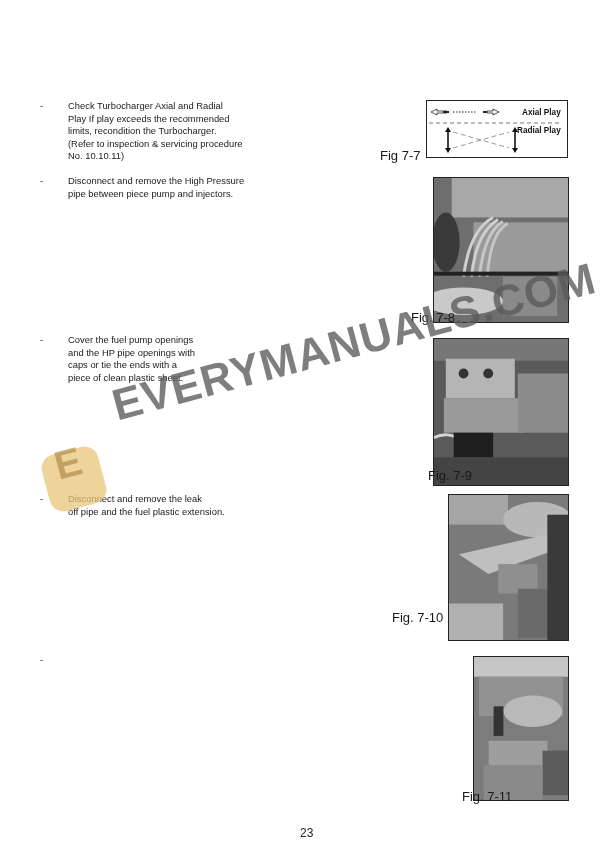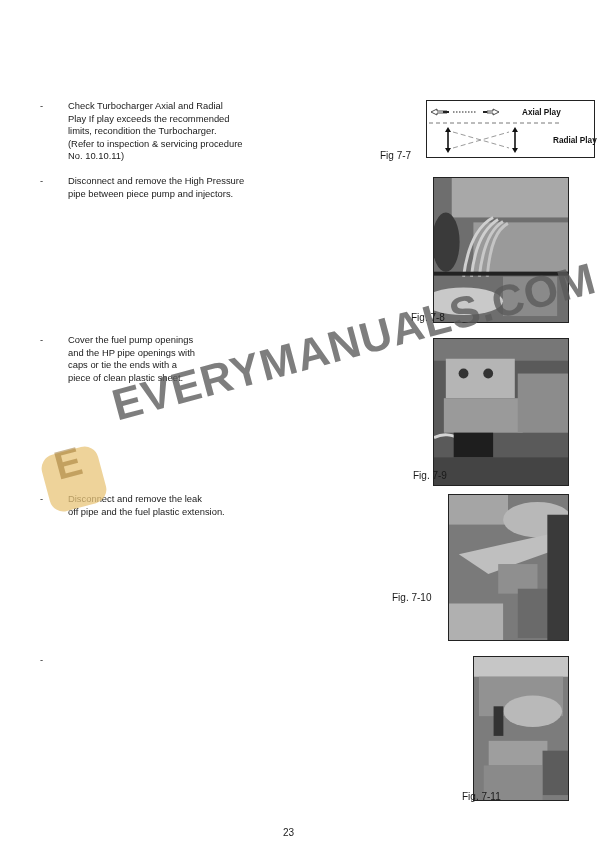--- a/index.html
+++ b/index.html
@@ -4,31 +4,31 @@
   <style>
     html, body { margin: 0; padding: 0; }
     body {
       width: 612px; height: 867px; position: relative; overflow: hidden;
       background: #ffffff; color: #1a1a1a;
       font-family: "Liberation Sans", sans-serif; font-size: 9.4px; line-height: 12.6px;
     }
     .step { position: absolute; left: 40px; width: 240px; }
     .dash { position: absolute; left: 0; top: 0; width: 10px; }
     .step-text { position: absolute; left: 28px; top: 0; width: 230px; white-space: pre-line; }
-    .caption { position: absolute; font-size: 10px; color: #1a1a1a; white-space: nowrap; }
+    .caption { position: absolute; font-size: 13px; color: #1a1a1a; white-space: nowrap; }
     .photo {
       position: absolute; border: 1.5px solid #222; box-sizing: border-box; overflow: hidden;
     }
     .photo svg { display: block; width: 100%; height: 100%; }
     .diagram {
-      position: absolute; left: 426px; top: 100px; width: 169px; height: 58px;
+      position: absolute; left: 426px; top: 100px; width: 142px; height: 58px;
       border: 1.5px solid #222; box-sizing: border-box; background: #fff; text-decoration: underline;
     }
     .diagram .lbl { position: absolute; font-weight: bold; font-size: 8.2px; color: #111; white-space: nowrap; }
-    .page-num { position: absolute; left: 283px; top: 827px; font-size: 10px; color: #222; }
+    .page-num { position: absolute; left: 300px; top: 827px; font-size: 12px; color: #222; }
     .watermark {
       position: absolute; left: 40px; top: 340px; width: 520px; height: 170px;
       pointer-events: none;
     }
     .wm-text {
       position: absolute; left: 75px; top: 60px;
       font-family: "Liberation Sans", sans-serif; font-weight: bold; font-size: 44px;
       color: rgba(90,90,90,0.78); letter-spacing: 1px; transform: rotate(-15deg);
       transform-origin: left bottom; white-space: nowrap;
     }
@@ -87,21 +87,21 @@
     <line x1="21" y1="28" x2="21" y2="50" stroke="#111" stroke-width="1.6"></line>
     <polygon points="21,26 18,31 24,31" fill="#111"></polygon>
     <polygon points="21,52 18,47 24,47" fill="#111"></polygon>
     <line x1="88" y1="28" x2="88" y2="50" stroke="#111" stroke-width="1.6"></line>
     <polygon points="88,26 85,31 91,31" fill="#111"></polygon>
     <polygon points="88,52 85,47 91,47" fill="#111"></polygon>
     <line x1="26" y1="31" x2="82" y2="47" stroke="#555" stroke-width="0.6" stroke-dasharray="5,3"></line>
     <line x1="26" y1="47" x2="82" y2="31" stroke="#555" stroke-width="0.6" stroke-dasharray="5,3"></line>
   </svg>
   <span class="lbl" style="left:95px;top:6px;">Axial Play</span>
-  <span class="lbl" style="left:90px;top:34px;padding-left:36px;">Radial Play</span>
+  <span class="lbl" style="left:90px;top:24px;">Radial Play</span>
 </div>
 <span class="caption" style="left:380px;top:150px;">Fig  7-7</span>
 
 <div class="photo" style="left:433px;top:177px;width:136px;height:146px;">
   <svg viewBox="0 0 136 146" preserveAspectRatio="none">
     <rect width="136" height="146" fill="#6e6e6e"></rect>
     <rect x="18" y="0" width="118" height="40" fill="#a8a8a8"></rect>
     <rect x="40" y="45" width="96" height="50" fill="#9a9a9a"></rect>
     <ellipse cx="12" cy="65" rx="14" ry="30" fill="#3a3a3a"></ellipse>
     <path d="M30,100 C35,60 50,45 60,40" stroke="#d0d0d0" stroke-width="3" fill="none"></path>
@@ -122,35 +122,35 @@
     <rect x="12" y="20" width="70" height="40" fill="#b5b5b5"></rect>
     <rect x="10" y="60" width="80" height="35" fill="#9a9a9a"></rect>
     <rect x="85" y="35" width="51" height="60" fill="#8c8c8c"></rect>
     <path d="M0,100 C20,90 30,110 50,100" stroke="#d5d5d5" stroke-width="3" fill="none"></path>
     <rect x="20" y="95" width="40" height="25" fill="#1e1e1e"></rect>
     <rect x="0" y="120" width="136" height="28" fill="#444"></rect>
     <circle cx="30" cy="35" r="5" fill="#333"></circle>
     <circle cx="55" cy="35" r="5" fill="#333"></circle>
   </svg>
 </div>
-<span class="caption" style="left:377px;top:470px;padding-left:36px;">Fig. 7-9</span>
+<span class="caption" style="left:392px;top:470px;padding-left:36px;">Fig. 7-9</span>
 
 <div class="photo" style="left:448px;top:494px;width:121px;height:147px;">
   <svg viewBox="0 0 121 147" preserveAspectRatio="none">
     <rect width="121" height="147" fill="#7a7a7a"></rect>
     <rect x="0" y="0" width="60" height="30" fill="#a5a5a5"></rect>
     <ellipse cx="90" cy="25" rx="35" ry="18" fill="#b8b8b8"></ellipse>
     <polygon points="10,60 100,40 110,55 40,80" fill="#bfbfbf"></polygon>
     <rect x="50" y="70" width="40" height="30" fill="#8f8f8f"></rect>
     <rect x="70" y="95" width="40" height="50" fill="#6a6a6a"></rect>
     <rect x="0" y="110" width="55" height="37" fill="#b0b0b0"></rect>
     <rect x="100" y="20" width="21" height="127" fill="#3a3a3a"></rect>
   </svg>
 </div>
-<span class="caption" style="left:392px;top:592px;">Fig. 7-10</span>
+<span class="caption" style="left:392px;top:612px;">Fig. 7-10</span>
 
 <div class="photo" style="left:473px;top:656px;width:96px;height:145px;">
   <svg viewBox="0 0 96 145" preserveAspectRatio="none">
     <rect width="96" height="145" fill="#7c7c7c"></rect>
     <rect x="0" y="0" width="96" height="20" fill="#c6c6c6"></rect>
     <rect x="5" y="20" width="86" height="40" fill="#929292"></rect>
     <ellipse cx="60" cy="55" rx="30" ry="16" fill="#b9b9b9"></ellipse>
     <rect x="20" y="50" width="10" height="30" fill="#333"></rect>
     <rect x="15" y="85" width="60" height="25" fill="#9e9e9e"></rect>
     <rect x="70" y="95" width="26" height="45" fill="#5c5c5c"></rect>

